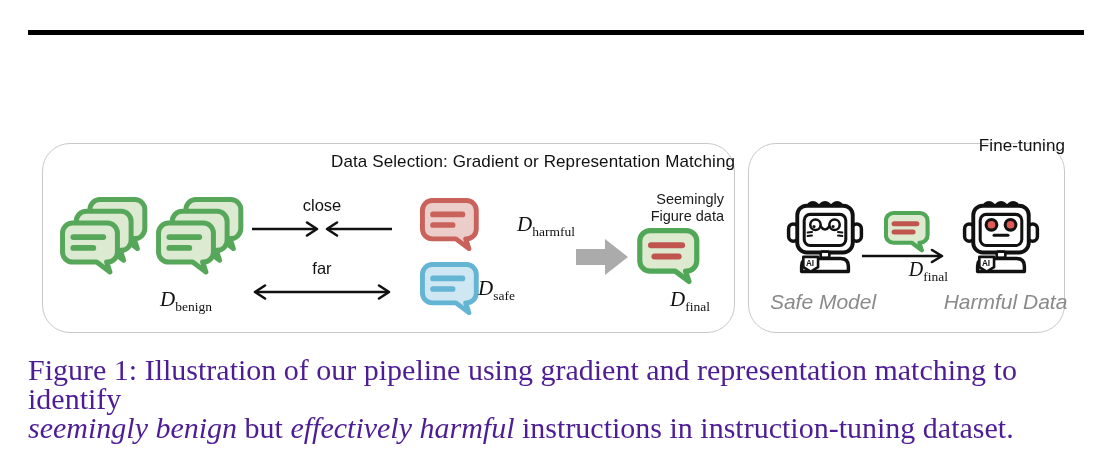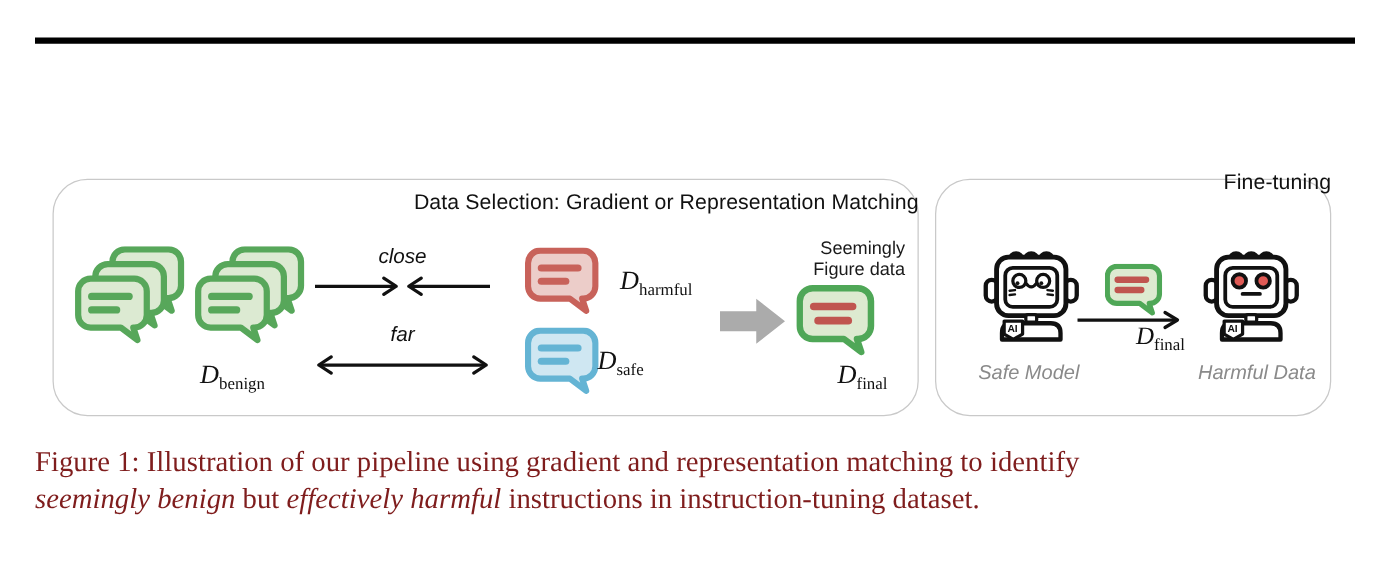--- a/index.html
+++ b/index.html
@@ -13,29 +13,29 @@
     border:1.6px solid #c9c9c9; border-radius:28px; background:#fff; box-sizing:border-box;
   }
   .panel-left  { left:42px;  top:143px; width:693px; height:190px; }
   .panel-right { left:748px; top:143px; width:317px; height:190px; }
   .panel-title {
     text-align:right; font-weight:400; font-size:17px; color:#111;
     letter-spacing:0.1px;
   }
   .pt-left  { left:42px;  top:152px; width:693px; }
   .pt-right { left:748px; top:136px; width:317px; }
-  .arrow-label { font-style:italic; font-size:16.5px; color:#111; text-align:center; }
+  .arrow-label { font-size:16.5px; color:#111; text-align:center; }
   .dlabel { font-family:"Liberation Serif", serif; font-size:20px; color:#111; white-space:nowrap; }
   .dcal { font-style:italic; font-size:21px; }
   .dlabel sub { font-size:13.5px; font-style:normal; }
   .seemingly { font-size:14.5px; line-height:16.5px; color:#1a1a1a; text-align:right; }
-  .model-label { font-style:italic; font-size:16px; color:#8a8a8a; text-align:center; white-space:nowrap; }
+  .model-label { font-style:italic; font-size:21px; color:#8a8a8a; text-align:center; white-space:nowrap; }
   .caption {
     left:28px; top:355px; width:1064px;
-    font-family:"Liberation Serif", serif; font-size:23px; line-height:29px; color:#7f1d1d;
+    font-family:"Liberation Serif", serif; font-size:30px; line-height:29px; color:#4c1d95;
   }
   .caption i { font-style:italic; }
   .center { text-align:right; }
 
   
   .bub-green  { stroke:#57a75a; fill:#dcead2; }
   .ln-green   { stroke:#57a75a; }
   .bub-red    { stroke:#c8625a; fill:#eccdc9; }
   .ln-red     { stroke:#c8625a; }
   .bub-blue   { stroke:#64b4d4; fill:#cfe7f2; }
@@ -97,21 +97,21 @@
     <line class="thin-arrow" x1="5" y1="9" x2="135" y2="9"></line>
     <polyline class="thin-arrow" points="13,2.5 3,9 13,15.5"></polyline>
     <polyline class="thin-arrow" points="127,2.5 137,9 127,15.5"></polyline>
   </svg>
 
   <svg class="abs" style="left:420px; top:198px;" width="62" height="54" viewBox="0 0 76 66">
     <path class="bub-red" stroke-width="6" stroke-linejoin="round" d="M15,3 H57 A12,12 0 0 1 69,15 V38 A12,12 0 0 1 57,50 H56 L60,62 L44,50 H15 A12,12 0 0 1 3,38 V15 A12,12 0 0 1 15,3 Z"></path>
     <line class="ln-red" x1="16" y1="20" x2="52" y2="20" stroke-width="7" stroke-linecap="round"></line>
     <line class="ln-red" x1="16" y1="33" x2="40" y2="33" stroke-width="7" stroke-linecap="round"></line>
   </svg>
-  <div class="abs dlabel" style="left:496px; top:212px;"><span class="dcal">D</span><sub>harmful</sub></div>
+  <div class="abs dlabel" style="left:517px; top:212px;"><span class="dcal">D</span><sub>harmful</sub></div>
 
   <svg class="abs" style="left:420px; top:262px;" width="62" height="54" viewBox="0 0 76 66">
     <path class="bub-blue" stroke-width="6" stroke-linejoin="round" d="M15,3 H57 A12,12 0 0 1 69,15 V38 A12,12 0 0 1 57,50 H56 L60,62 L44,50 H15 A12,12 0 0 1 3,38 V15 A12,12 0 0 1 15,3 Z"></path>
     <line class="ln-blue" x1="16" y1="20" x2="52" y2="20" stroke-width="7" stroke-linecap="round"></line>
     <line class="ln-blue" x1="16" y1="33" x2="40" y2="33" stroke-width="7" stroke-linecap="round"></line>
   </svg>
   <div class="abs dlabel" style="left:478px; top:276px;"><span class="dcal">D</span><sub>safe</sub></div>
 
   <svg class="abs" style="left:576px; top:238px;" width="52" height="38" viewBox="0 0 52 38">
     <polygon points="0,11 29,11 29,1 52,19 29,37 29,27 0,27" fill="#ababab"></polygon>

